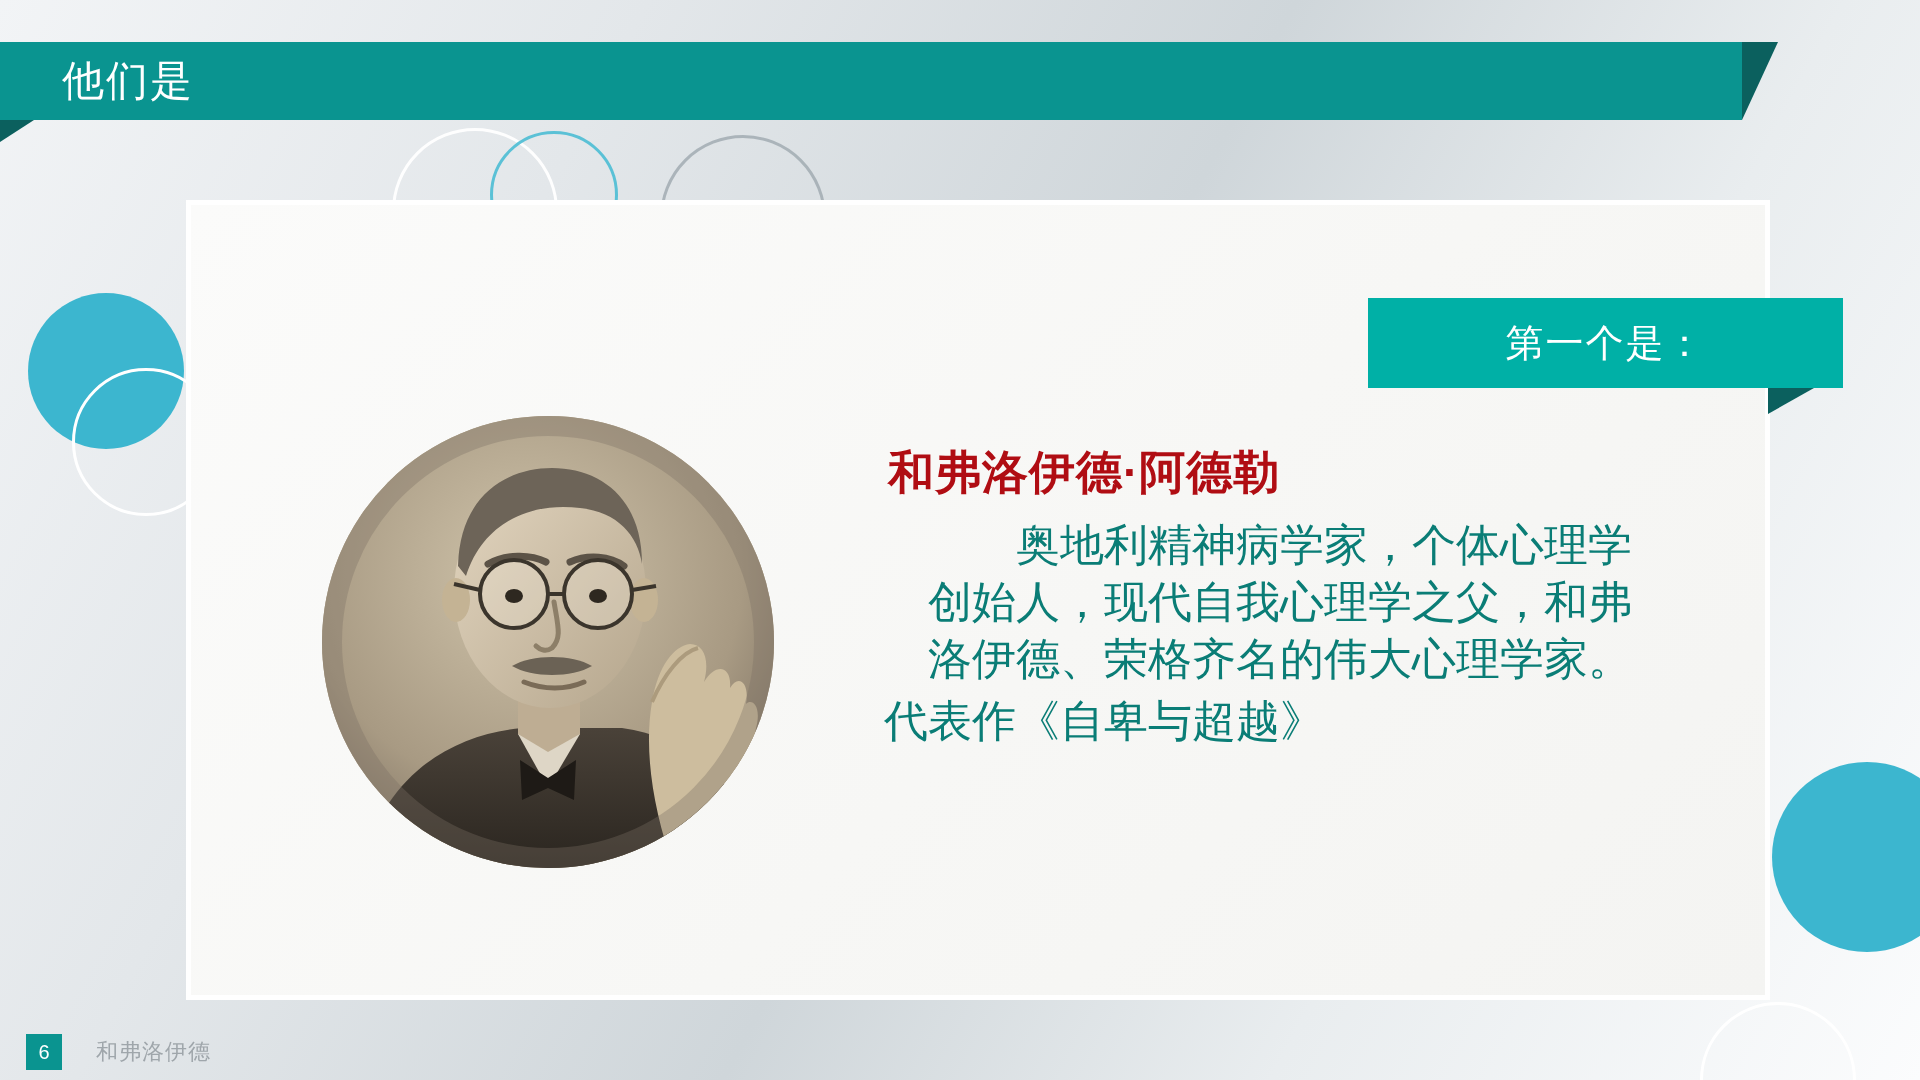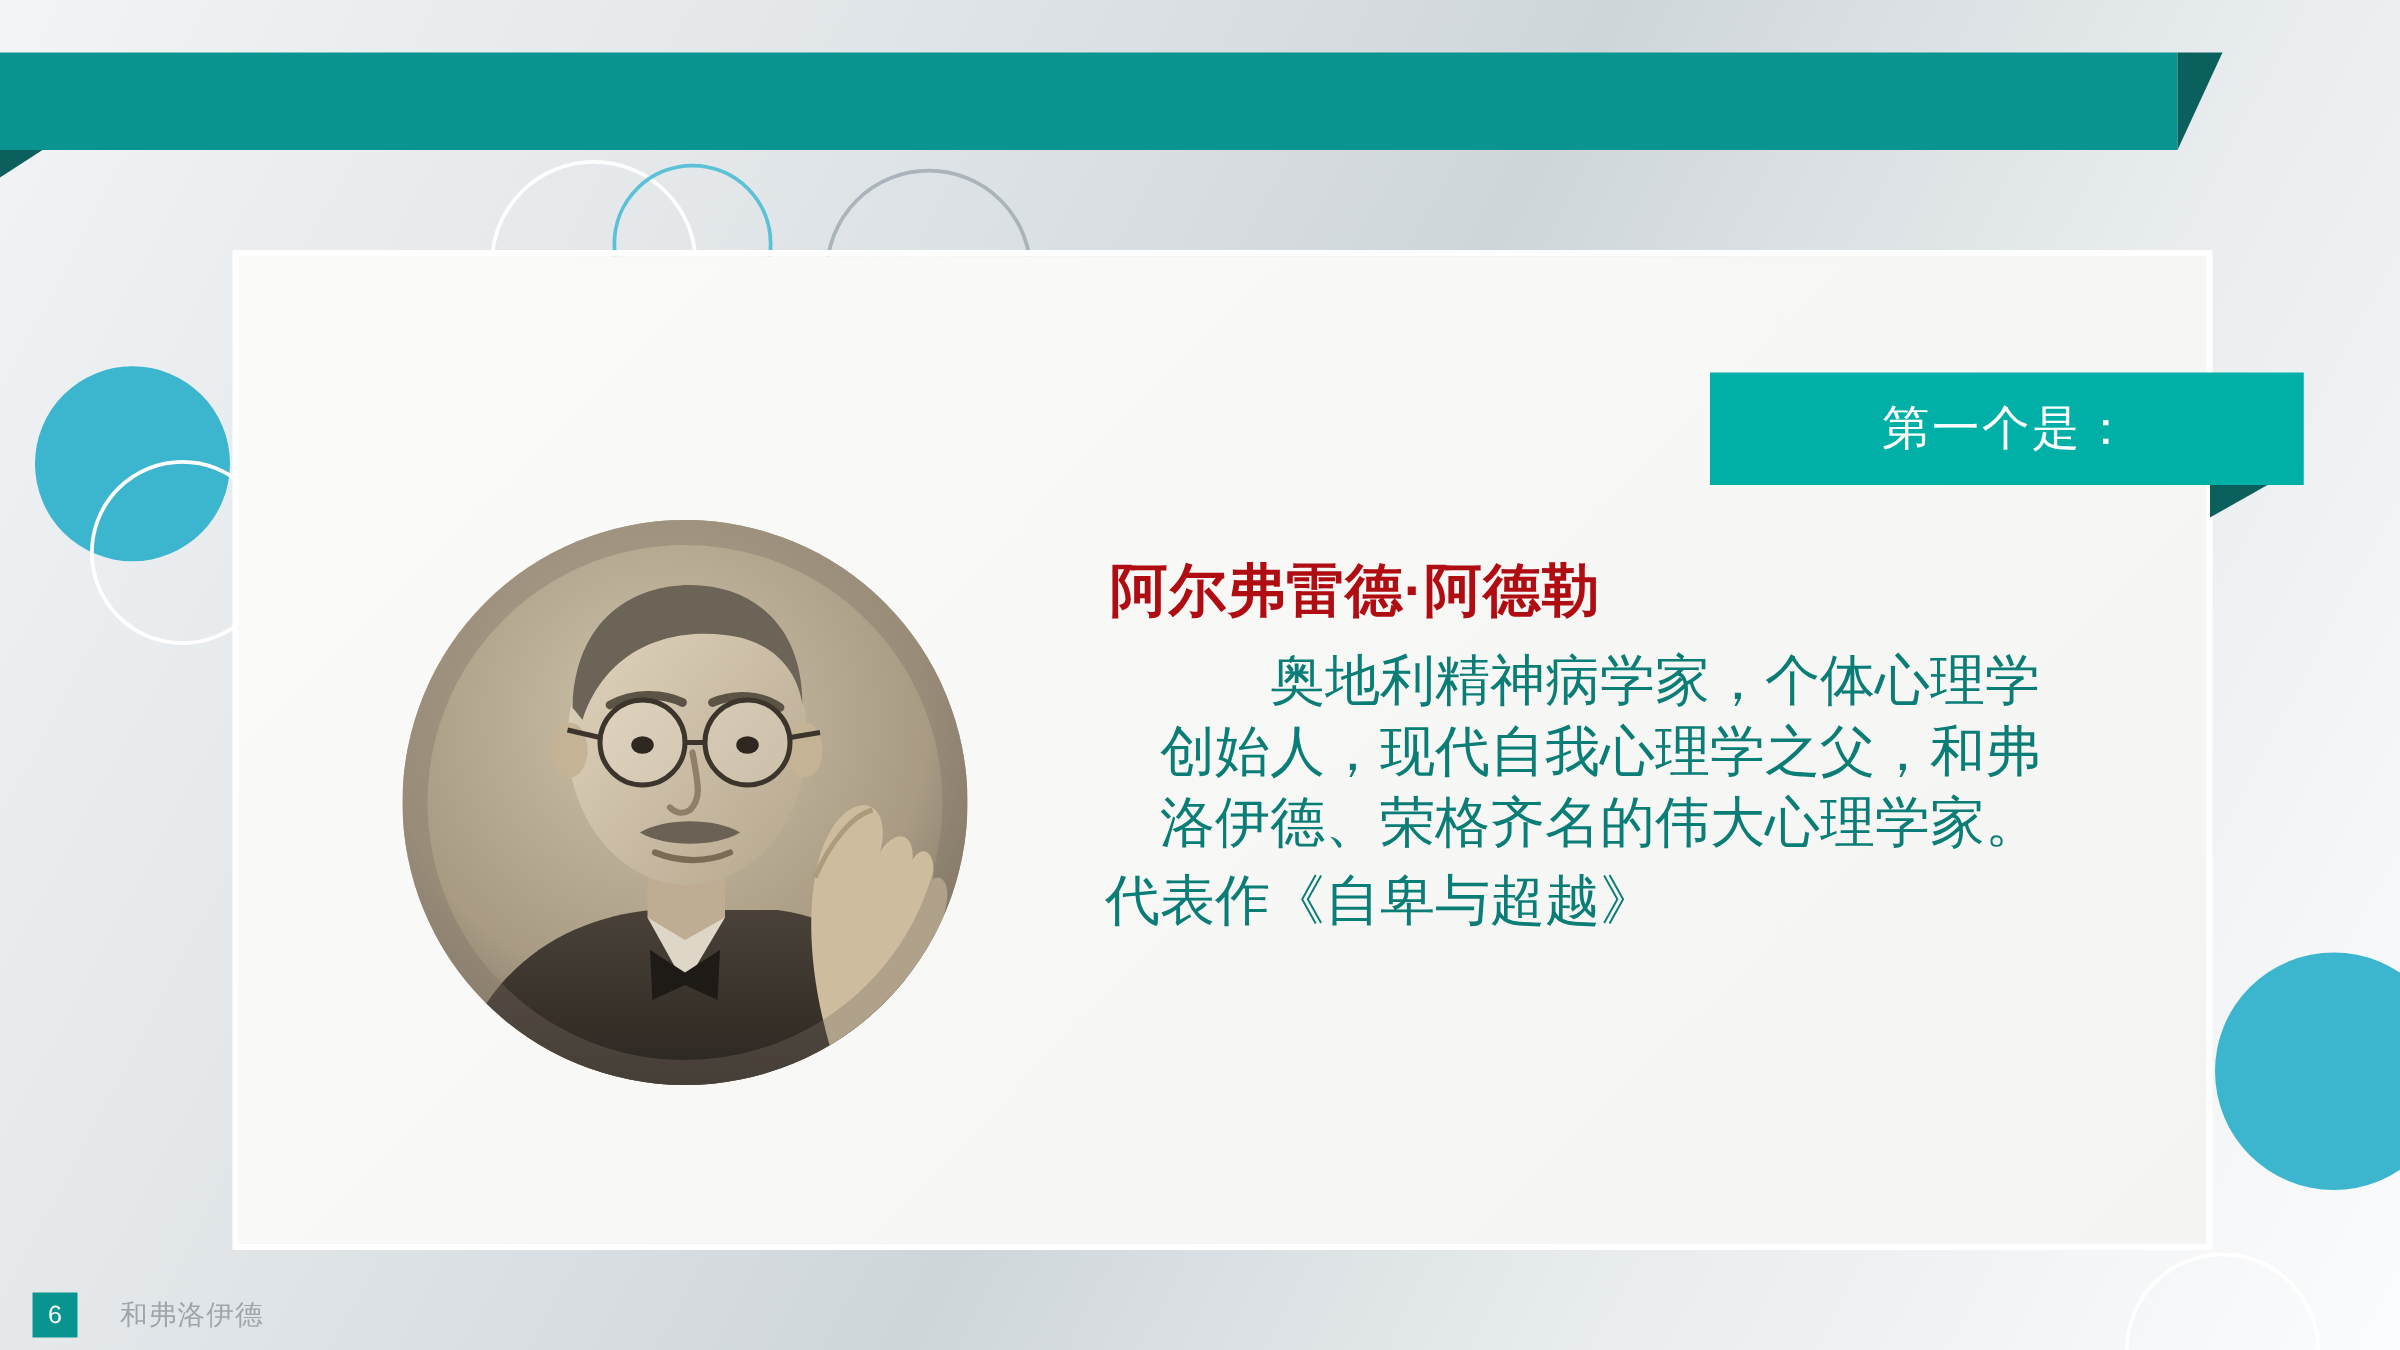--- a/index.html
+++ b/index.html
@@ -194,20 +194,21 @@
   <div class="deco deco-ring-top-b"></div>
   <div class="deco deco-ring-top-c"></div>
   <div class="deco deco-solid-left"></div>
   <div class="deco deco-ring-left"></div>
   <div class="deco deco-solid-right"></div>
   <div class="deco deco-ring-right"></div>
 
   <div class="header-band"></div>
   <div class="header-notch"></div>
   <div class="header-notch-right"></div>
+  <div class="header-title">他们是</div>
 
   <div class="card"></div>
 
   <div class="chip"></div>
   <div class="chip-corner"></div>
   <div class="chip-text">第一个是：</div>
 
   <div class="portrait-wrap">
     <svg class="portrait-svg" viewBox="0 0 452 452">
       <defs>
@@ -261,21 +262,21 @@
       <path d="M202 266 C222 274 244 274 262 266" stroke="#7a6b57" stroke-width="5" fill="none" stroke-linecap="round"></path>
 
       <path d="M352 452 C330 392 322 332 330 286 C336 250 352 230 368 228 C382 228 388 244 382 266 C394 246 410 250 408 272 C416 258 428 266 424 288 C430 282 440 290 434 312 C424 366 416 410 412 452 Z" fill="#cdbd9e"></path>
       <path d="M330 286 C342 258 360 236 376 232" stroke="#ac9b7d" stroke-width="4" fill="none"></path>
 
       <rect width="452" height="452" fill="none"></rect>
       <ellipse cx="226" cy="226" rx="226" ry="226" fill="none" stroke="#7b7164" stroke-opacity="0.35" stroke-width="40"></ellipse>
     </svg>
   </div>
 
-  <div class="name">阿尔弗雷德·阿德勒</div>
+  <div class="name">和弗洛伊德·阿德勒</div>
   <div class="bio">
     <span class="indent">奥地利精神病学家，个体心理学创始人，现代自我心理学之父，和弗洛伊德、荣格齐名的伟大心理学家。</span>
     <span class="work">代表作《自卑与超越》</span>
   </div>
 
   <div class="footer-num">6</div>
   <div class="footer-text">和弗洛伊德</div>
 
 </div>
 

